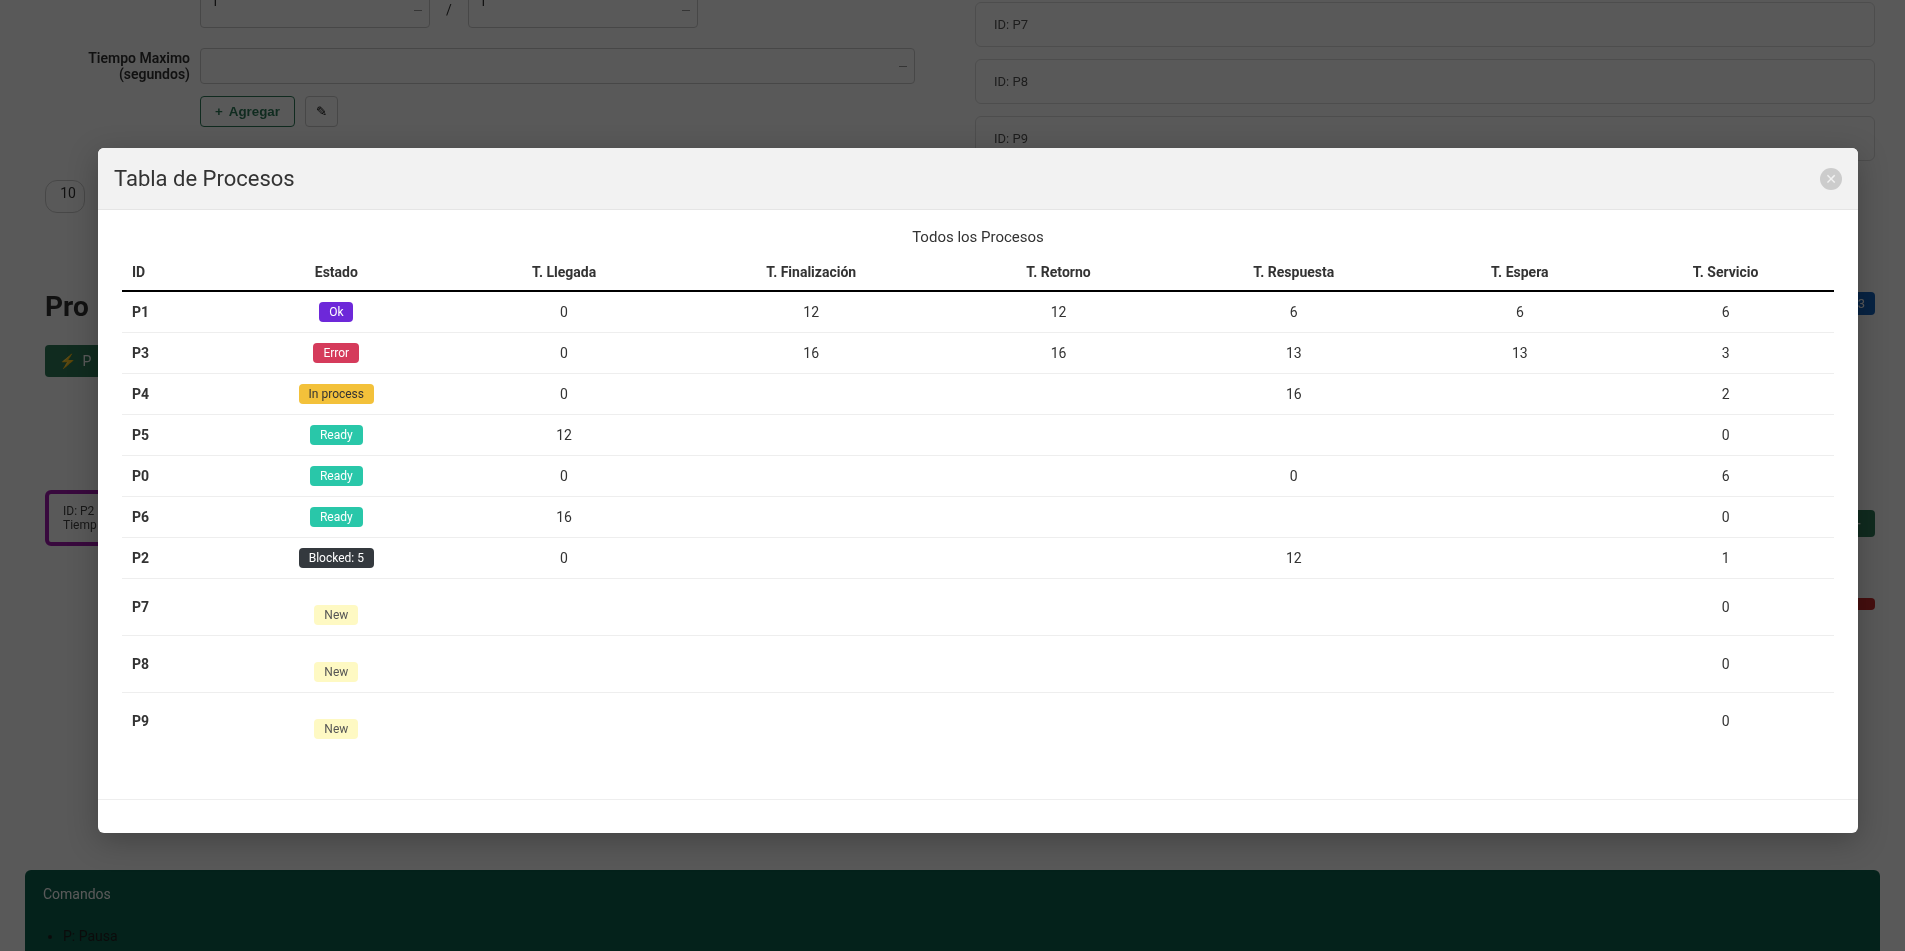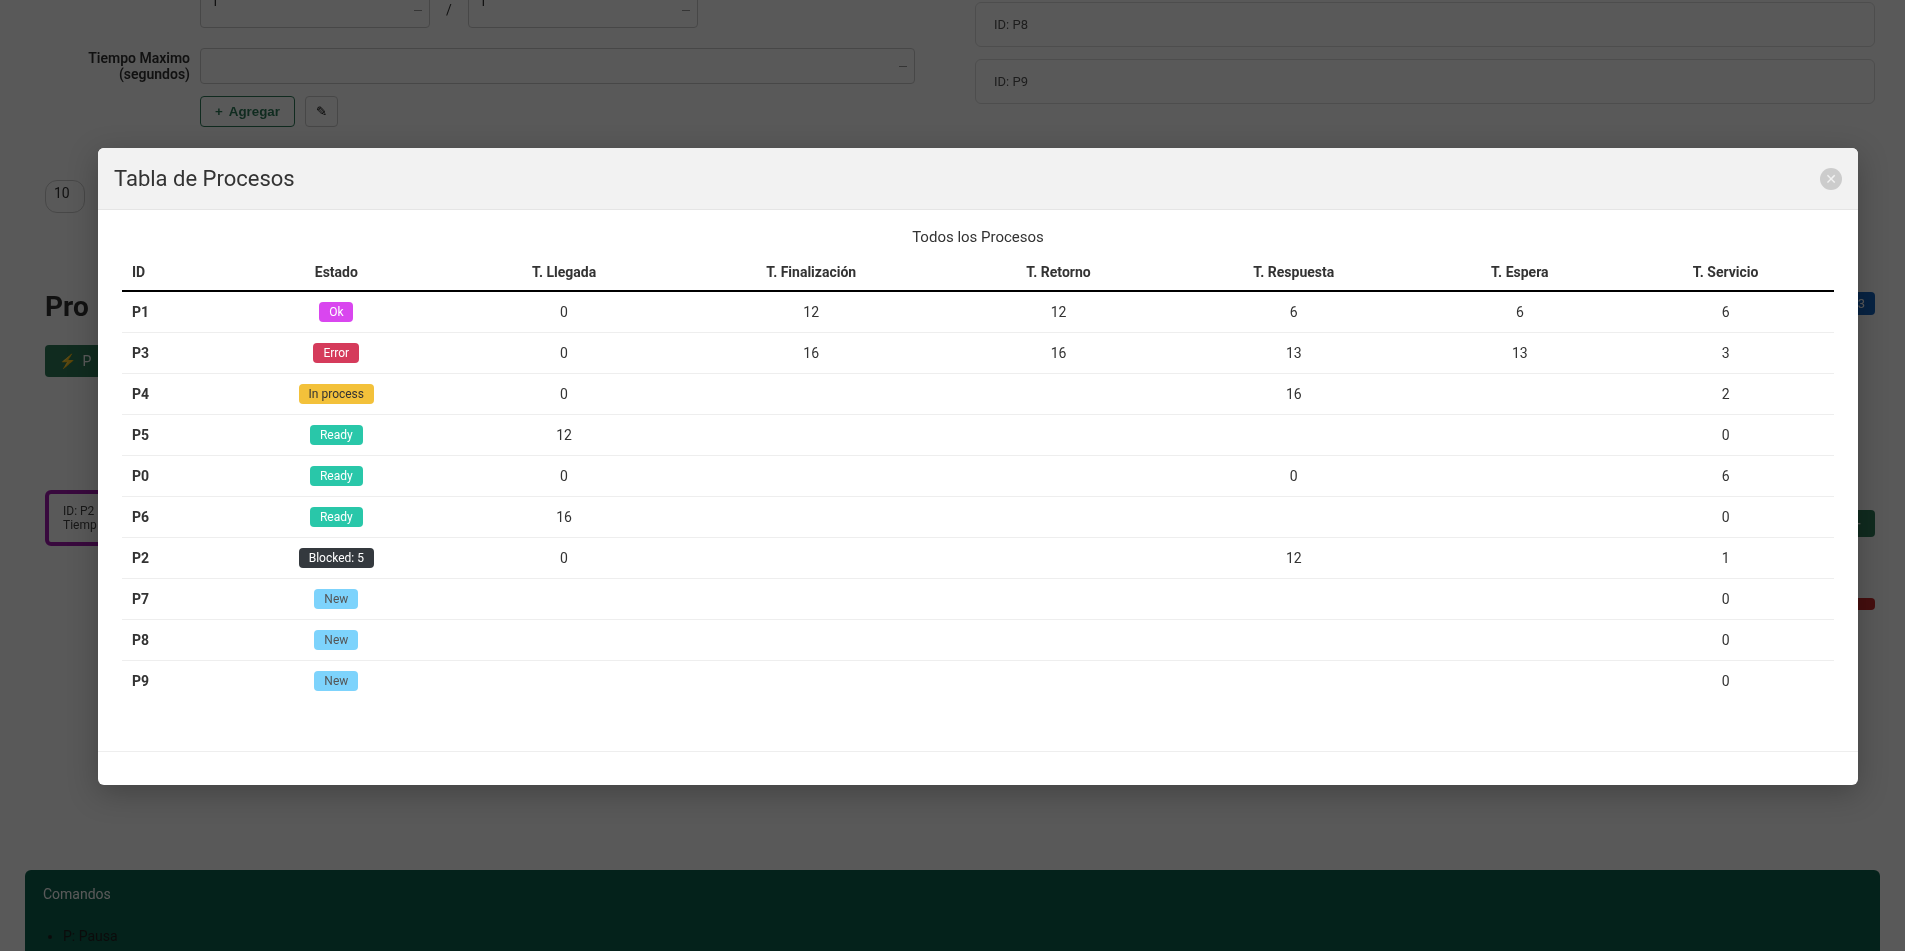--- a/index.html
+++ b/index.html
@@ -70,21 +70,21 @@
       border: 1px solid #ccc;
       background: #fff;
       border-radius: 4px;
       padding: 7px 10px;
     }
 
     .bg .small-input {
       position: absolute;
       left: 45px; top: 180px;
       border: 1px solid #ccc; border-radius: 12px;
-      width: 40px; height: 33px; padding: 4px 8px;
+      width: 40px; height: 33px; padding: 4px 8px; text-align: right;
     }
 
     .bg .section-title {
       position: absolute;
       left: 45px; top: 290px;
       font-size: 28px; font-weight: 700;
     }
 
     .bg .btn-green-fill {
       position: absolute;
@@ -188,26 +188,26 @@
     }
     tbody td:first-child { text-align: left; font-weight: 700; padding-left: 10px; }
 
     .badge {
       display: inline-block;
       padding: 3px 10px;
       border-radius: 4px;
       font-size: 12px;
       color: #fff;
     }
-    .badge.Ok         { background: #d946ef; }
+    .badge.Ok         { background: #6d28d9; }
     .badge.Error      { background: #d53b5b; }
     .badge.In-process { background: #f3c13a; color: #333; }
     .badge.Ready      { background: #29c7a9; }
     .badge.Blocked    { background: #34393e; }
-    .badge.New        { background: #7dd3fc; color: #555; }
+    .badge.New        { background: #fef9c3; color: #555; margin-top: 16px; }
 
     .modal-footer {
       border-top: 1px solid #eee;
       height: 34px;
     }
   </style>
 </head>
 <body>
 
 <div class="bg">
@@ -243,20 +243,21 @@
     <span>⚡</span>
     <span>P</span>
   </div>
 
   <div class="card-left">
     <div>ID: P2</div>
     <div>Tiemp</div>
   </div>
 
   <div class="right-cards">
+    <div class="right-card">ID: P7</div>
     <div class="right-card">ID: P8</div>
     <div class="right-card">ID: P9</div>
   </div>
 
   <div class="timer-badge">00:13</div>
 
   <div class="right-btn green">+</div>
   <div class="right-btn red"></div>
 
   <div class="comandos">

